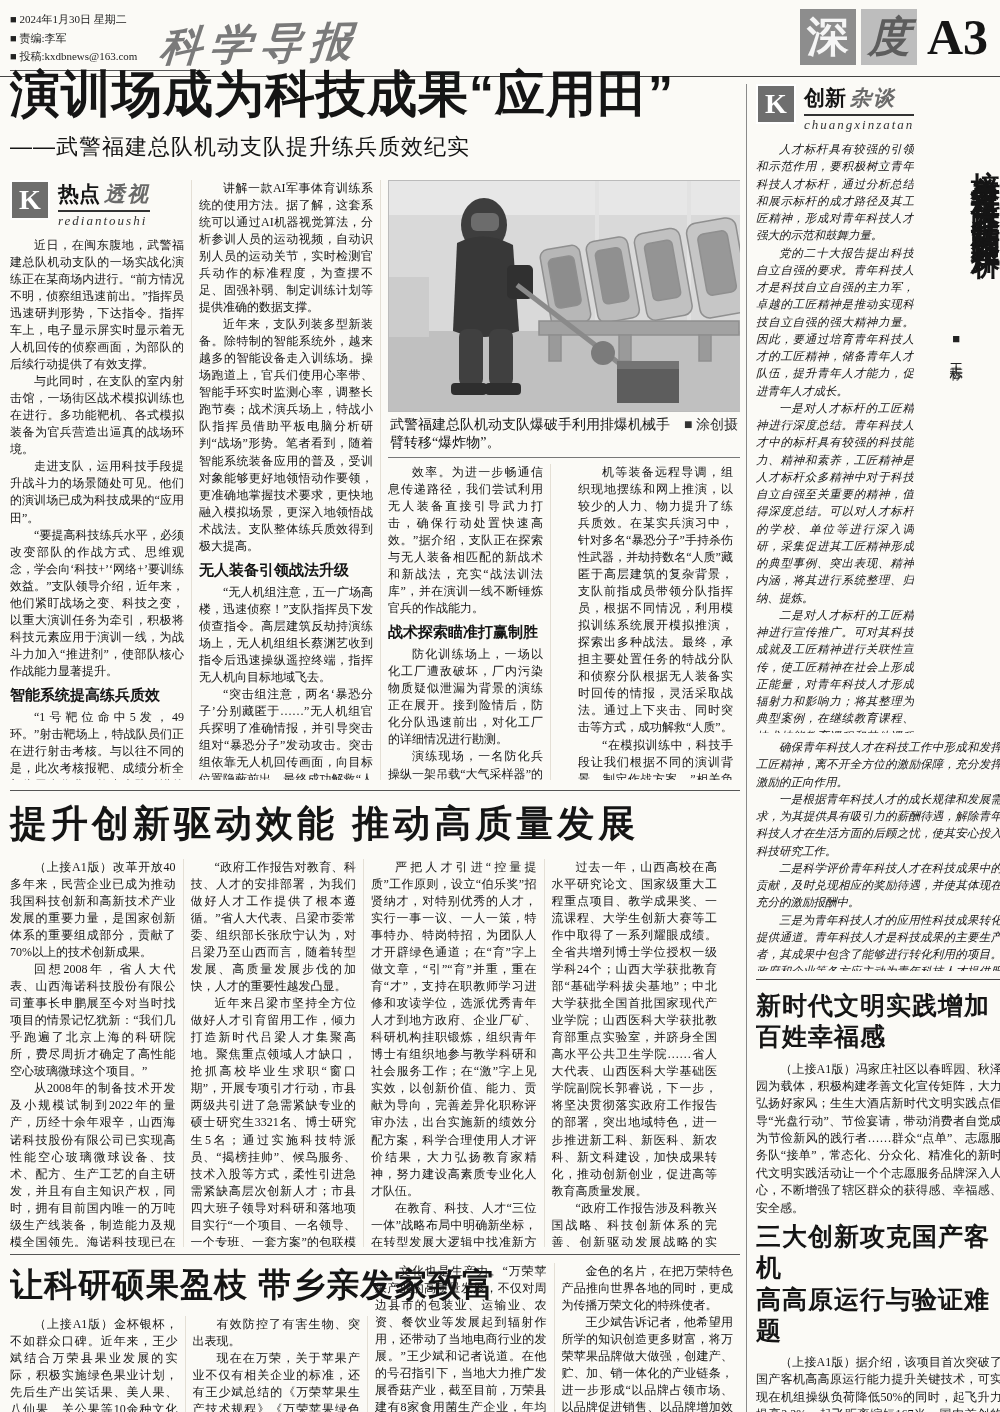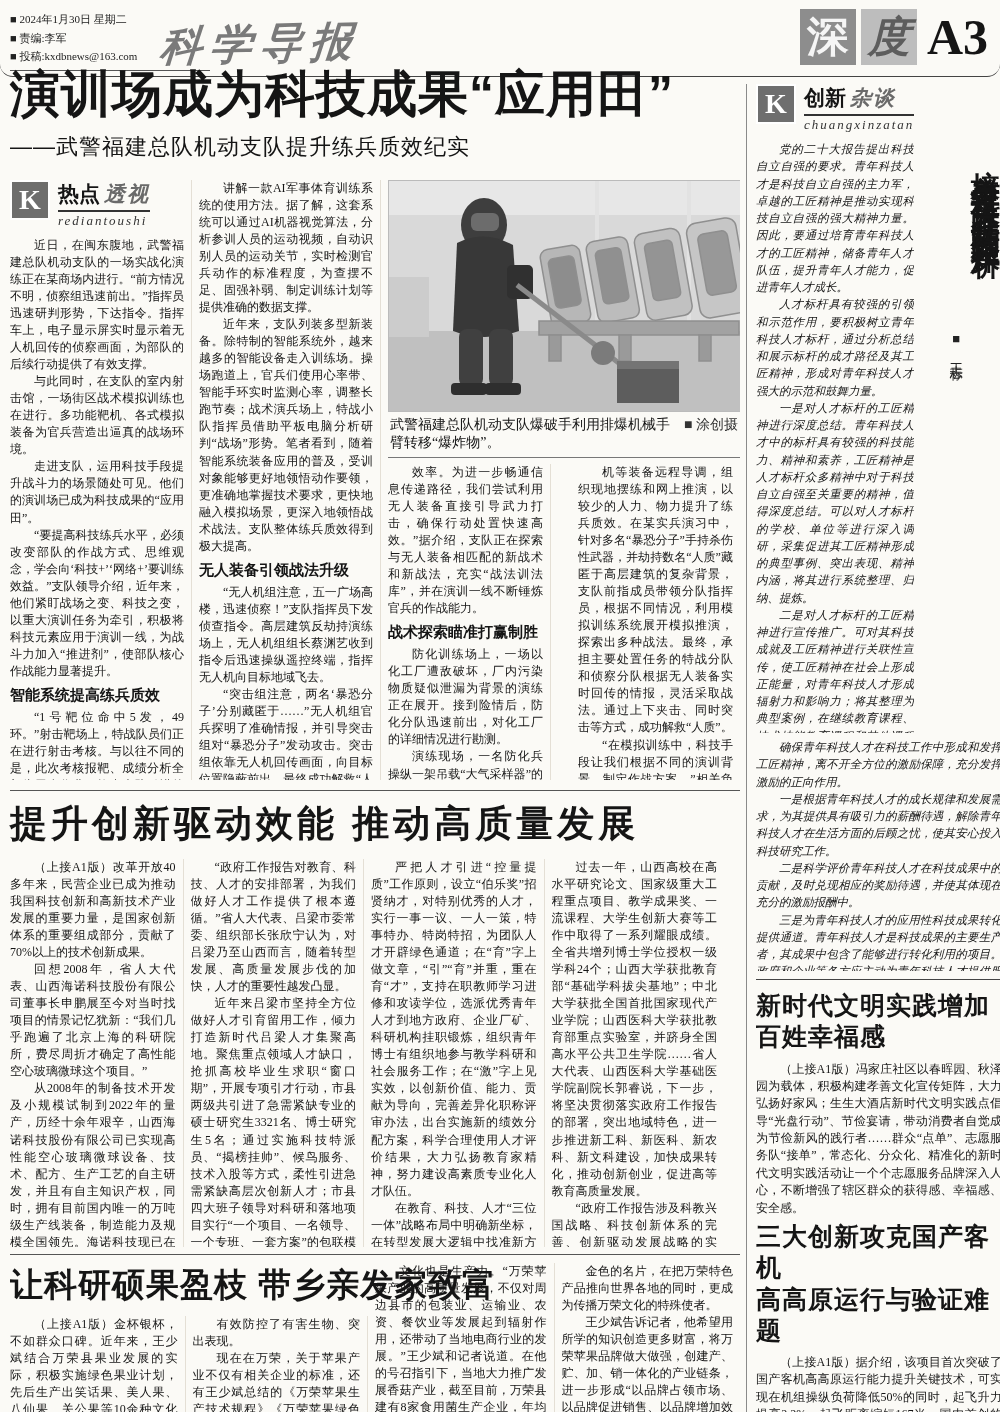--- a/index.html
+++ b/index.html
@@ -1,21 +1,21 @@
 <!DOCTYPE html>
 <html><head>
 <meta charset="utf-8">
 <style>
   html,body{margin:0;padding:0;}
   body{width:1000px;height:1412px;background:#fbfaf6;color:#151515;
        font-family:"Liberation Serif",serif;position:relative;overflow:hidden;}
   .page{position:absolute;inset:0;}
 
   
-  header{position:absolute;top:0;left:0;right:0;height:76px;border-bottom:1.5px solid #444;border-radius:13px;}
+  header{position:absolute;top:0;left:0;right:0;height:76px;border-bottom:1.5px solid #444;}
   .meta{position:absolute;left:10px;top:10px;width:200px;font-size:11px;line-height:1.7;
         border-bottom:1px solid #555;padding-bottom:4px;color:#222;}
   .masthead{position:absolute;left:160px;top:16px;font-family:"DejaVu Serif",serif;
         font-style:italic;font-weight:700;font-size:42px;color:#7a7a7a;letter-spacing:8px;
         transform:rotate(-1.5deg) skewX(-6deg);}
   .section-tag{position:absolute;right:12px;top:8px;display:flex;align-items:center;}
   .sq{width:56px;height:56px;display:flex;align-items:center;justify-content:center;
       font-size:42px;font-weight:700;font-family:"DejaVu Serif",serif;}
   .sq1{background:#8d8d8d;color:#f5f5f5;}
   .sq2{background:#bdbdbd;color:#5d5d5d;margin-left:5px;font-style:italic;}
@@ -282,22 +282,22 @@
           <span class="b">创新</span>
           <span class="s">杂谈</span>
         </span>
         <span class="pinyin" style="display:block">chuangxinzatan</span>
       </span>
     </div>
 
     <div class="essay-top">
       <div class="essay-text">
         <div>
+            <p class="para">人才标杆具有较强的引领和示范作用，要积极树立青年科技人才标杆，通过分析总结和展示标杆的成才路径及其工匠精神，形成对青年科技人才强大的示范和鼓舞力量。</p>
             <p class="para">党的二十大报告提出科技自立自强的要求。青年科技人才是科技自立自强的主力军，卓越的工匠精神是推动实现科技自立自强的强大精神力量。因此，要通过培育青年科技人才的工匠精神，储备青年人才队伍，提升青年人才能力，促进青年人才成长。</p>
-            <p class="para">人才标杆具有较强的引领和示范作用，要积极树立青年科技人才标杆，通过分析总结和展示标杆的成才路径及其工匠精神，形成对青年科技人才强大的示范和鼓舞力量。</p>
             <p class="para">一是对人才标杆的工匠精神进行深度总结。青年科技人才中的标杆具有较强的科技能力、精神和素养，工匠精神是人才标杆众多精神中对于科技自立自强至关重要的精神，值得深度总结。可以对人才标杆的学校、单位等进行深入调研，采集促进其工匠精神形成的典型事例、突出表现、精神内涵，将其进行系统整理、归纳、提炼。</p>
             <p class="para">二是对人才标杆的工匠精神进行宣传推广。可对其科技成就及工匠精神进行关联性宣传，使工匠精神在社会上形成正能量，对青年科技人才形成辐射力和影响力；将其整理为典型案例，在继续教育课程、技术技能教育课程和其他课程中进行讲解，使其工匠精神在课堂中产生溢出效应和教育价值。</p>
           </div>
       </div>
       <div class="vtitle-wrap">
         <div class="vbyline">■ 王志标</div>
         <h2 class="vtitle">培养青年科技人才工匠精神的路径探析</h2>
       </div>
     </div>
 

